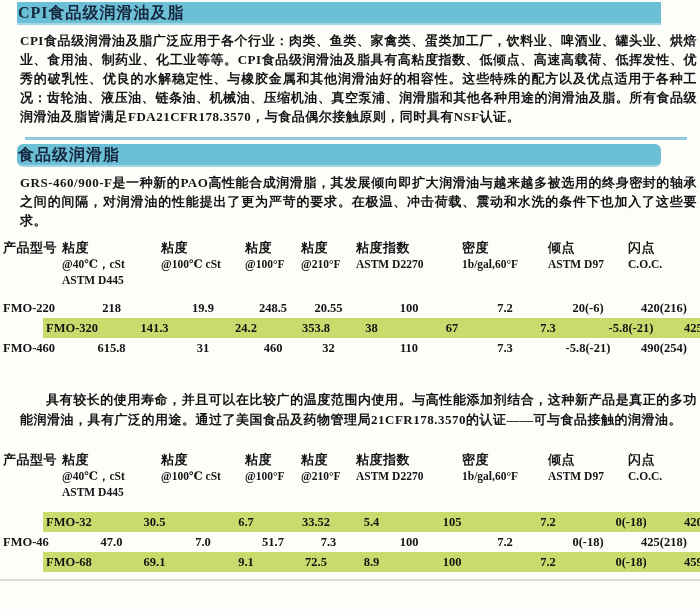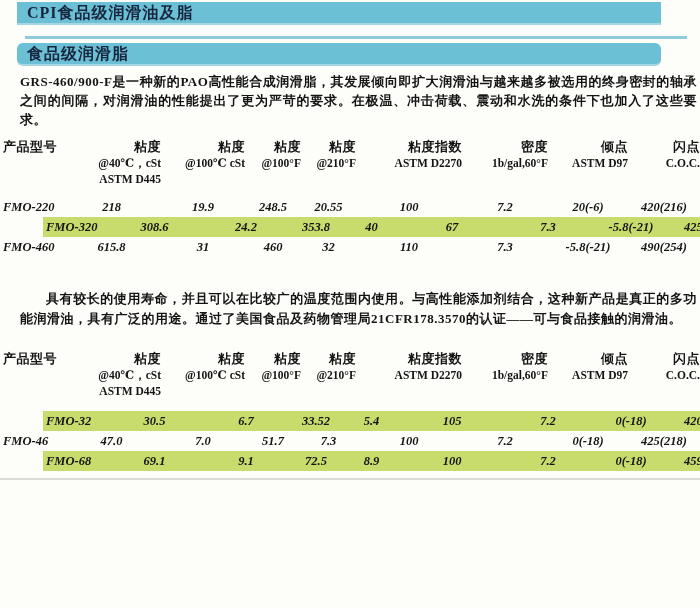--- a/index.html
+++ b/index.html
@@ -11,55 +11,56 @@
   }
   .section-bar{
     margin:0 0 0 17px;width:644px;height:21px;
     background:var(--teal,#6bc0d6);
     border-bottom:2px solid var(--teal_edge,#a5d7e2);
     box-sizing:content-box;
   }
   .bar1{margin-top:2px;}
   .bar2{margin-top:4px;border-radius:6px;}
   .section-bar span{
-    display:block;line-height:21px;padding-left:10px;
+    display:block;line-height:21px;padding-left:1px;
     font-size:16px;letter-spacing:1px;
     color:var(--title_text,#17263f);
   }
   .thin-rule{height:3px;width:662px;margin:11px 0 0 25px;background:var(--teal_light,#8fcbda);}
   .para{
     margin:6px 3px 0 20px;font-size:13px;line-height:19px;
     letter-spacing:0.5px;text-align:justify;
   }
   .p3{margin-top:32px;line-height:20px;text-indent:2em;}
   .spec-table{width:644px;}
   .tbl1{margin-top:10px;}
   .tbl2{margin-top:22px;}
   .t-head,.t-row{display:grid;grid-template-columns:62px 99px 84px 56px 55px 106px 86px 80px 72px;width:700px;}
-  .t-col{text-align:right;}
+  .t-col{text-align:left;}
   .t-col.first{text-align:left;padding-left:3px;box-sizing:border-box;}
   .t-title{font-size:13px;height:16px;line-height:16px;letter-spacing:0.5px;}
   .t-sub{font-size:11.5px;height:16px;line-height:16px;}
   .t-body{margin-top:10px;}
   .tbl2 .t-body{margin-top:12px;}
   .t-row{height:20px;}
-  .t-cell{font-size:12.5px;line-height:20px;text-align:center;white-space:nowrap;font-style:italic;}
+  .t-cell{font-size:12.5px;line-height:20px;text-align:center;white-space:nowrap;}
   .t-cell.first{text-align:left;padding-left:3px;box-sizing:border-box;}
   .t-row.hl{background:var(--row_highlight,#c8dc6e);margin-left:43px;}
   .bottom-rule{margin-top:7px;height:2px;width:700px;background:var(--bottom_rule,#dcdcd6);}
 </style>
 </head>
 <body>
 
 <div class="page">
 
   <div class="section-bar bar1">
     <span>CPI食品级润滑油及脂</span>
   </div>
 
+  <p class="para p1">CPI食品级润滑油及脂广泛应用于各个行业：肉类、鱼类、家禽类、蛋类加工厂，饮料业、啤酒业、罐头业、烘焙业、食用油、制药业、化工业等等。CPI食品级润滑油及脂具有高粘度指数、低倾点、高速高载荷、低挥发性、优秀的破乳性、优良的水解稳定性、与橡胶金属和其他润滑油好的相容性。这些特殊的配方以及优点适用于各种工况：齿轮油、液压油、链条油、机械油、压缩机油、真空泵浦、润滑脂和其他各种用途的润滑油及脂。所有食品级润滑油及脂皆满足FDA21CFR178.3570，与食品偶尔接触原则，同时具有NSF认证。</p>
 
   <div class="thin-rule"></div>
 
   <div class="section-bar bar2">
     <span>食品级润滑脂</span>
   </div>
 
   <p class="para p2">GRS-460/900-F是一种新的PAO高性能合成润滑脂，其发展倾向即扩大润滑油与越来越多被选用的终身密封的轴承之间的间隔，对润滑油的性能提出了更为严苛的要求。在极温、冲击荷载、震动和水洗的条件下也加入了这些要求。</p>
 
   <div class="spec-table tbl1">
@@ -117,24 +118,24 @@
           <div class="t-cell">19.9</div>
           <div class="t-cell">248.5</div>
           <div class="t-cell">20.55</div>
           <div class="t-cell">100</div>
           <div class="t-cell">7.2</div>
           <div class="t-cell">20(-6)</div>
           <div class="t-cell">420(216)</div>
         </div>
         <div class="t-row hl">
           <div class="t-cell first">FMO-320</div>
-          <div class="t-cell">308.6</div>
+          <div class="t-cell">141.3</div>
           <div class="t-cell">24.2</div>
           <div class="t-cell">353.8</div>
-          <div class="t-cell">40</div>
+          <div class="t-cell">38</div>
           <div class="t-cell">67</div>
           <div class="t-cell">7.3</div>
           <div class="t-cell">-5.8(-21)</div>
           <div class="t-cell">425(218)</div>
         </div>
         <div class="t-row">
           <div class="t-cell first">FMO-460</div>
           <div class="t-cell">615.8</div>
           <div class="t-cell">31</div>
           <div class="t-cell">460</div>

